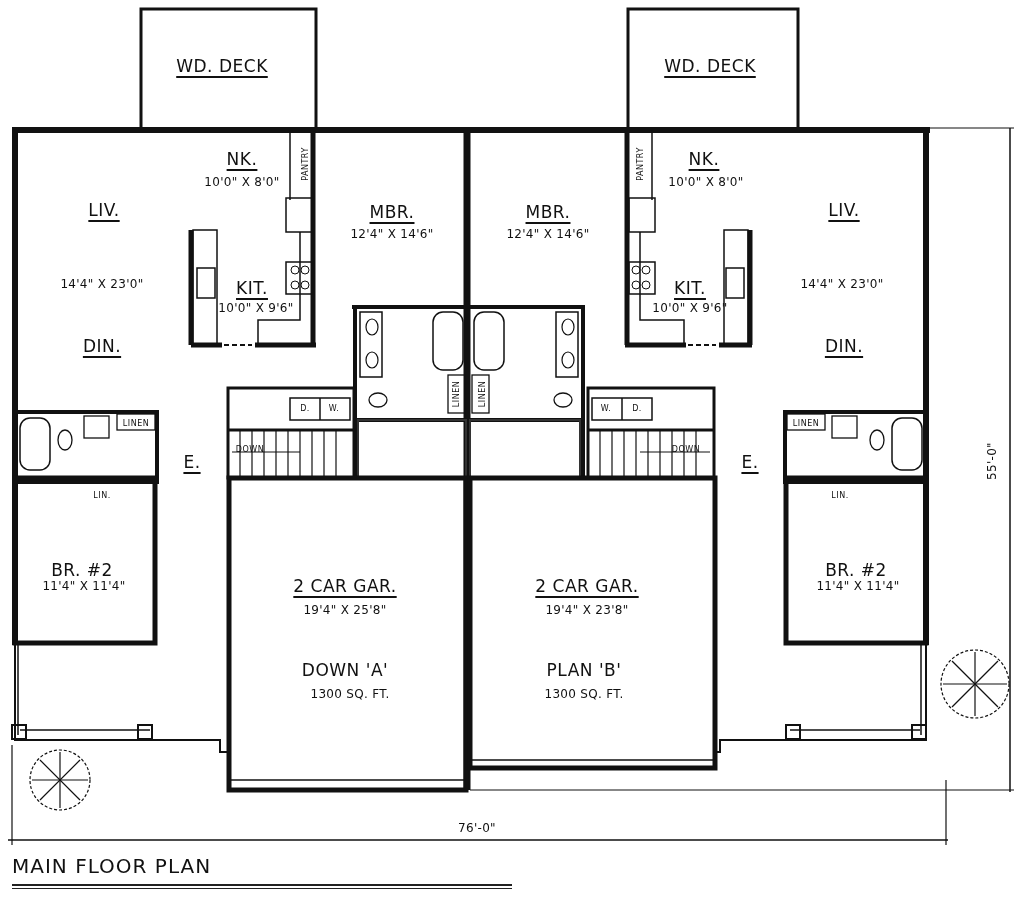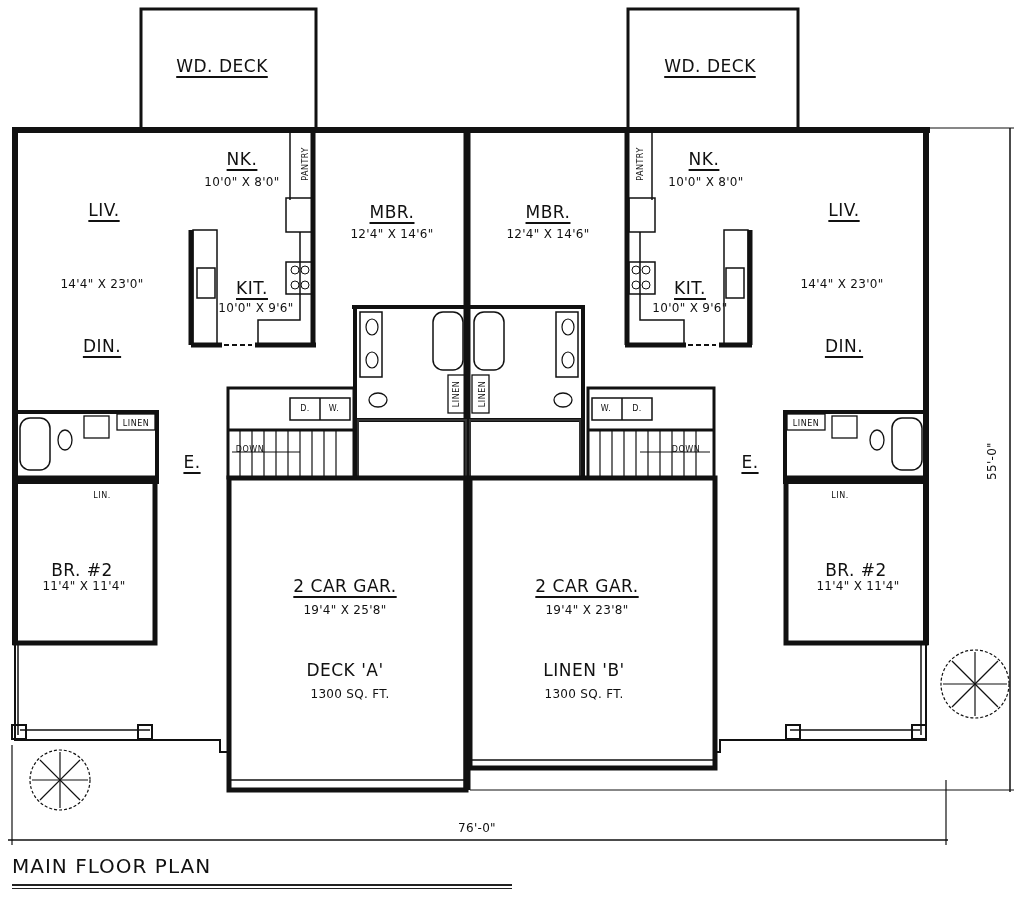--- a/index.html
+++ b/index.html
@@ -193,21 +193,21 @@
 <div class="lbl tiny" style="left:305px;top:405px;">D.</div>
 <div class="lbl tiny" style="left:334px;top:405px;">W.</div>
 <div class="lbl tiny" style="left:250px;top:446px;">DOWN</div>
 <div class="lbl room u" style="left:192px;top:454px;">E.</div>
 <div class="lbl tiny" style="left:136px;top:420px;">LINEN</div>
 <div class="lbl tiny" style="left:102px;top:492px;">LIN.</div>
 <div class="lbl room" style="left:82px;top:562px;">BR. #2</div>
 <div class="lbl dim" style="left:84px;top:580px;">11'4" X 11'4"</div>
 <div class="lbl room u" style="left:345px;top:578px;">2 CAR GAR.</div>
 <div class="lbl dim" style="left:345px;top:604px;">19'4" X 25'8"</div>
-<div class="lbl room" style="left:345px;top:662px;">DECK 'A'</div>
+<div class="lbl room" style="left:345px;top:662px;">DOWN 'A'</div>
 <div class="lbl dim" style="left:350px;top:688px;">1300 SQ. FT.</div>
 
 <div class="lbl room u" style="left:710px;top:58px;">WD. DECK</div>
 <div class="lbl room u" style="left:704px;top:151px;">NK.</div>
 <div class="lbl dim" style="left:706px;top:176px;">10'0" X 8'0"</div>
 <div class="lbl tiny vert" style="left:641px;top:160px;">PANTRY</div>
 <div class="lbl room u" style="left:844px;top:202px;">LIV.</div>
 <div class="lbl dim" style="left:842px;top:278px;">14'4" X 23'0"</div>
 <div class="lbl room u" style="left:844px;top:338px;">DIN.</div>
 <div class="lbl room u" style="left:690px;top:280px;">KIT.</div>
@@ -218,20 +218,20 @@
 <div class="lbl tiny" style="left:637px;top:405px;">D.</div>
 <div class="lbl tiny" style="left:606px;top:405px;">W.</div>
 <div class="lbl tiny" style="left:686px;top:446px;">DOWN</div>
 <div class="lbl room u" style="left:750px;top:454px;">E.</div>
 <div class="lbl tiny" style="left:806px;top:420px;">LINEN</div>
 <div class="lbl tiny" style="left:840px;top:492px;">LIN.</div>
 <div class="lbl room" style="left:856px;top:562px;">BR. #2</div>
 <div class="lbl dim" style="left:858px;top:580px;">11'4" X 11'4"</div>
 <div class="lbl room u" style="left:587px;top:578px;">2 CAR GAR.</div>
 <div class="lbl dim" style="left:587px;top:604px;">19'4" X 23'8"</div>
-<div class="lbl room" style="left:584px;top:662px;">LINEN 'B'</div>
+<div class="lbl room" style="left:584px;top:662px;">PLAN 'B'</div>
 <div class="lbl dim" style="left:584px;top:688px;">1300 SQ. FT.</div>
 
 <div class="lbl dim" style="left:477px;top:822px;">76'-0"</div>
 <div class="lbl dim vert" style="left:992px;top:455px;">55'-0"</div>
 
 <div class="title">MAIN FLOOR PLAN</div>
 <div class="title-rule"></div>
 
 </body></html>

